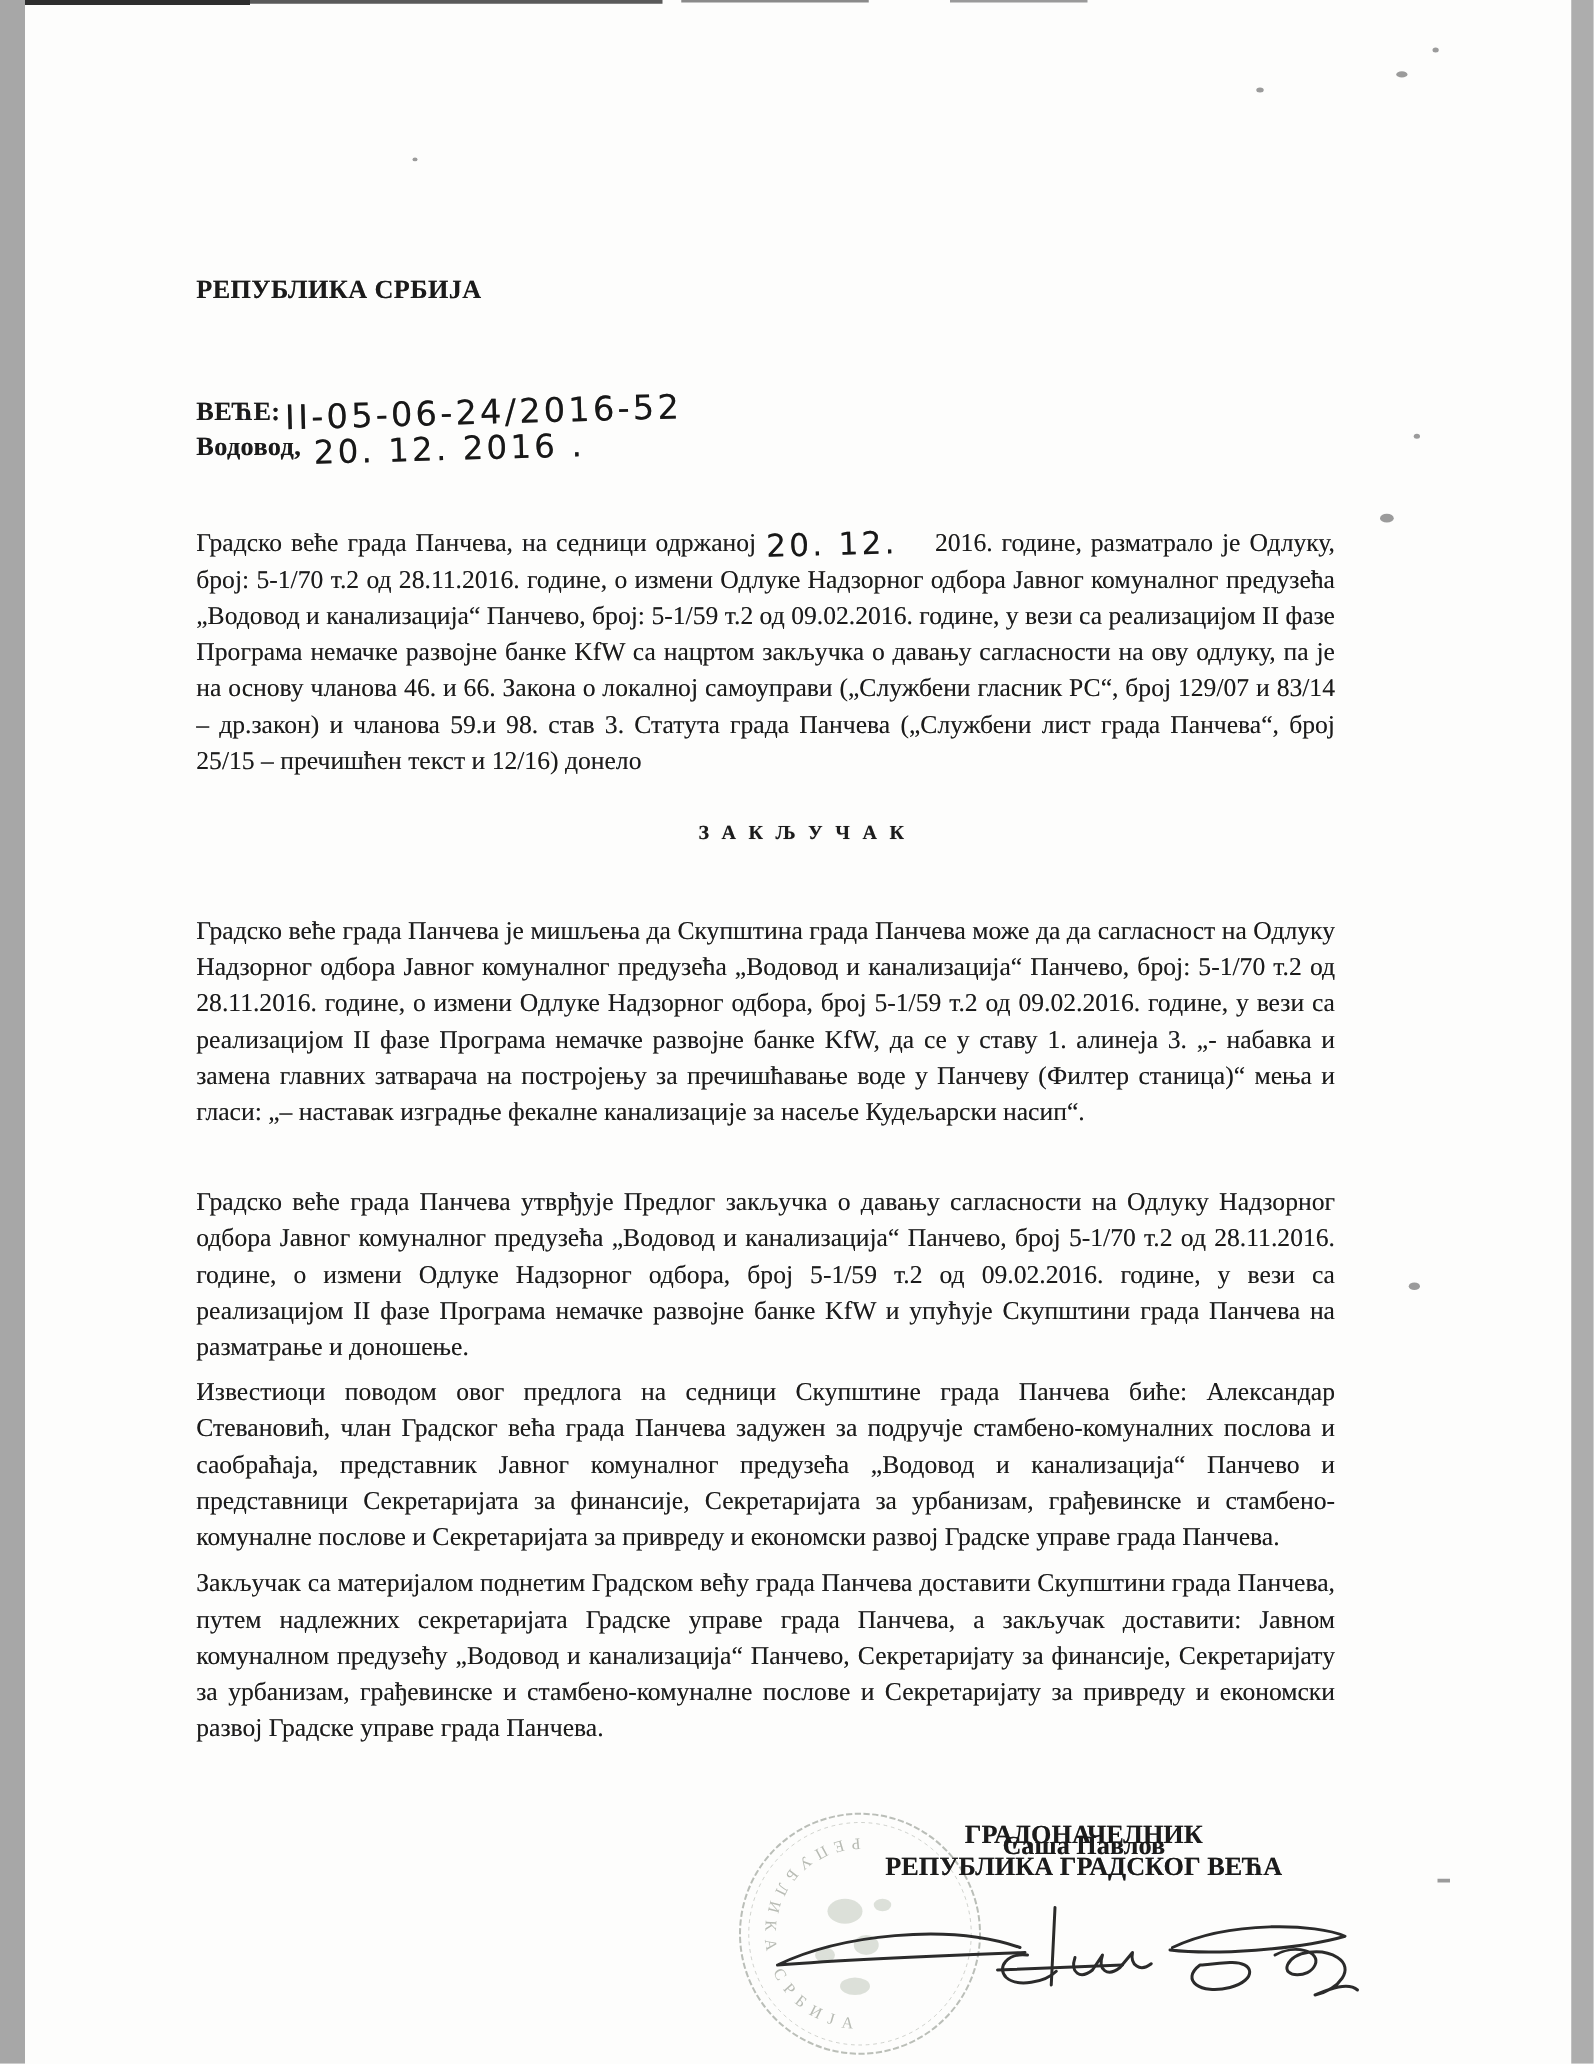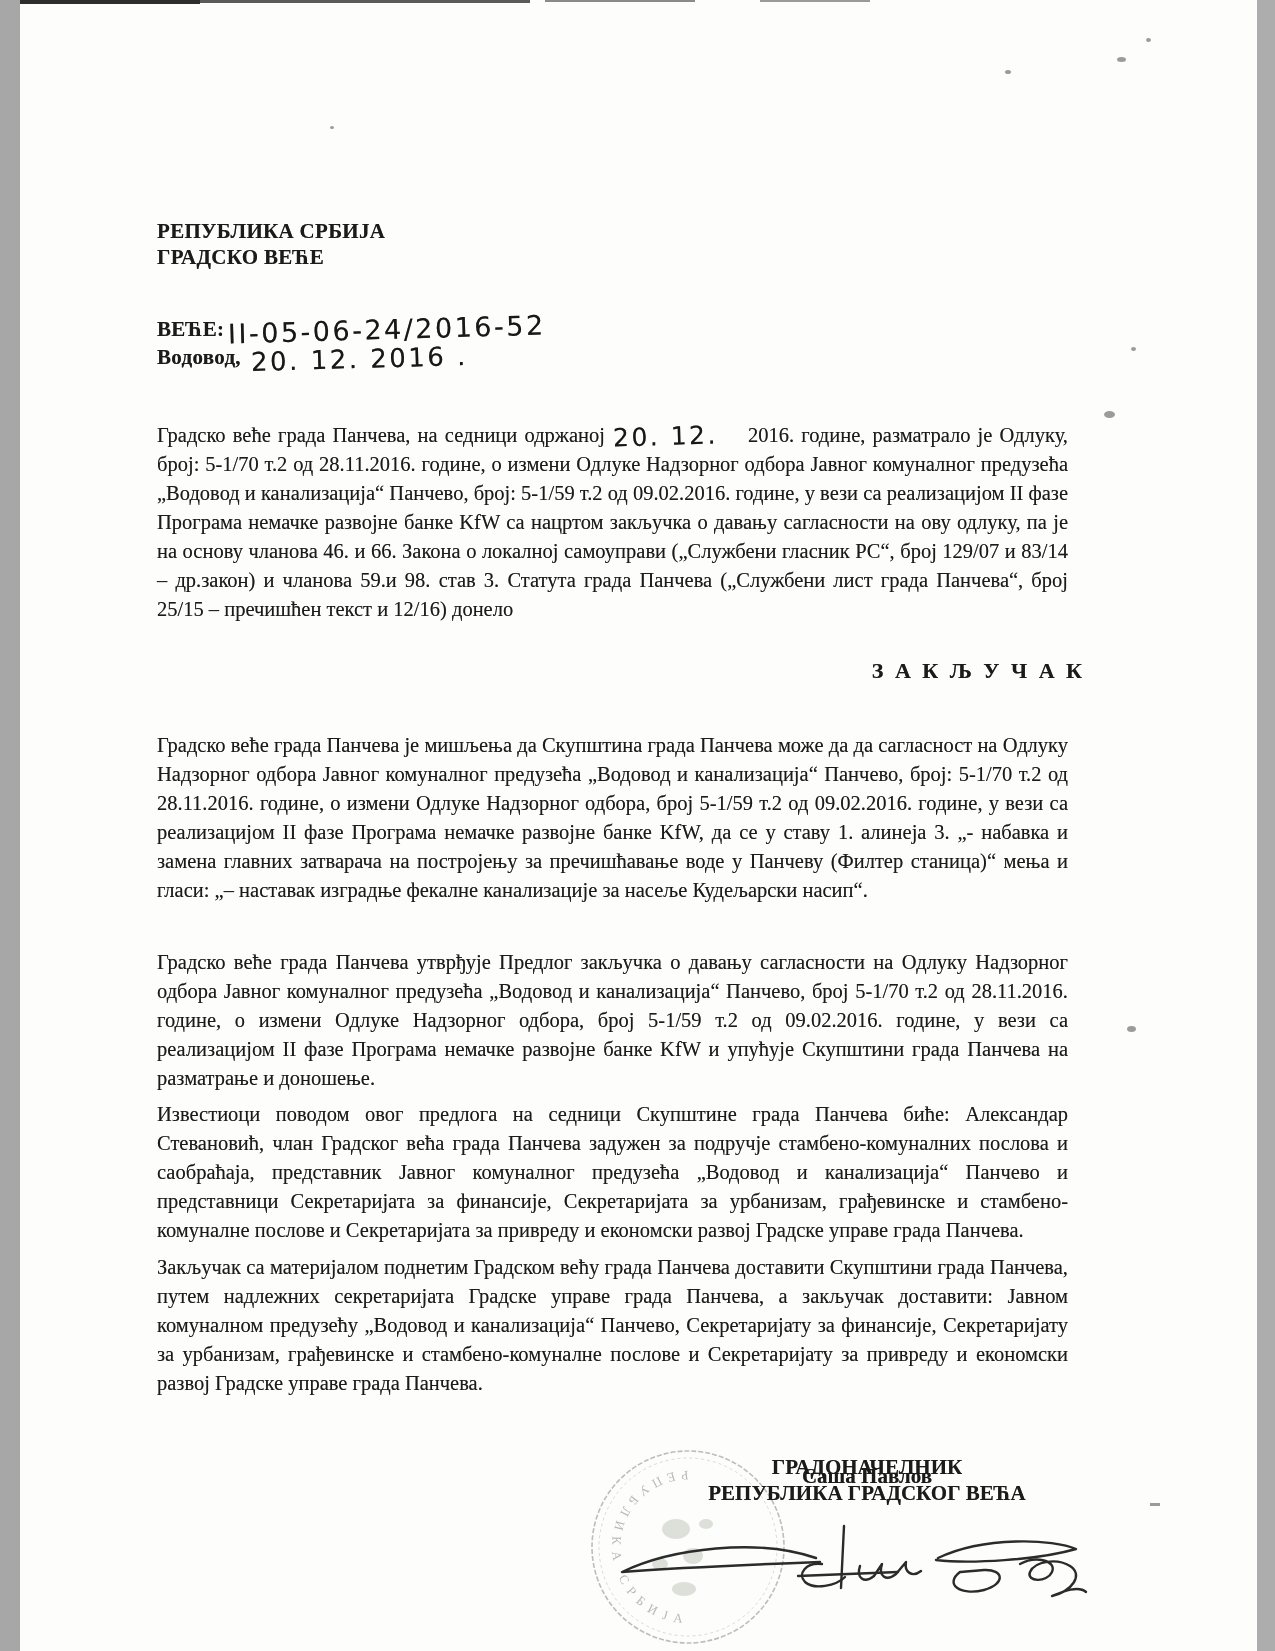--- a/index.html
+++ b/index.html
@@ -38,23 +38,23 @@
   .hand-date{font-size:26px;vertical-align:-4px;margin-left:10px;}
   .hand-inline{font-size:25px;vertical-align:-3px;margin:0 30px 0 8px;line-height:0;}
 
   .para{
     position:absolute;left:157px;width:911px;
     font-size:20.5px;line-height:29px;
     text-align:justify;text-align-last:left;
     text-shadow:0 0 .5px rgba(0,0,0,.45);
   }
   .doc-title{
-    position:absolute;left:174px;width:911px;
-    text-align:right;
-    font-weight:bold;font-size:22px;letter-spacing:3px;
+    position:absolute;left:187px;width:911px;
+    text-align:center;
+    font-weight:bold;font-size:16px;letter-spacing:3px;
     text-shadow:0 0 .6px rgba(0,0,0,.5);
   }
   .sig-line{
     position:absolute;left:620px;width:494px;
     text-align:center;font-weight:bold;font-size:21px;
     white-space:nowrap;
     text-shadow:0 0 .5px rgba(0,0,0,.5);
     font-family:Liberation Serif, serif;
   }
   .stamp{position:absolute;left:588px;top:1444px;width:200px;height:207px;}
@@ -75,21 +75,20 @@
 <div class="speck" style="left:1146px;top:38px;width:5px;height:4px;"></div>
 <div class="speck" style="left:1104px;top:411px;width:11px;height:7px;"></div>
 <div class="speck" style="left:1131px;top:347px;width:5px;height:4px;"></div>
 <div class="speck" style="left:1127px;top:1026px;width:9px;height:6px;"></div>
 <div class="speck" style="left:1150px;top:1503px;width:10px;height:3px;border-radius:0;"></div>
 <div class="speck" style="left:330px;top:126px;width:4px;height:3px;"></div>
 <div class="speck" style="left:1005px;top:70px;width:6px;height:4px;"></div>
 
 <div class="hdr" style="top:218px;">
   <div>РЕПУБЛИКА СРБИЈА</div>
-  <div>ГРАДСКО ВЕЋЕ</div>
 </div>
 <div class="hdr" style="top:316px;">
   <span>ВЕЋЕ:</span><span class="hand hand-num">II-05-06-24/2016-52</span>
 </div>
 <div class="hdr" style="top:344px;">
   <span>Водовод,</span><span class="hand hand-date">20. 12. 2016 .</span>
 </div>
 
 <div class="para" style="top:421px;">
   <span>Градско веће града Панчева, на седници одржаној</span><span class="hand hand-inline">20. 12.</span><span>2016. године, разматрало је Одлуку, број: 5-1/70 т.2 од 28.11.2016. године, о измени Одлуке Надзорног одбора Јавног комуналног предузећа „Водовод и канализација“ Панчево, број: 5-1/59 т.2 од 09.02.2016. године, у вези са реализацијом II фазе Програма немачке развојне банке KfW са нацртом закључка о давању сагласности на ову одлуку, па је на основу чланова 46. и 66. Закона о локалној самоуправи („Службени гласник РС“, број 129/07 и 83/14 – др.закон) и чланова 59.и 98. став 3. Статута града Панчева („Службени лист града Панчева“, број 25/15 – пречишћен текст и 12/16) донело</span>

